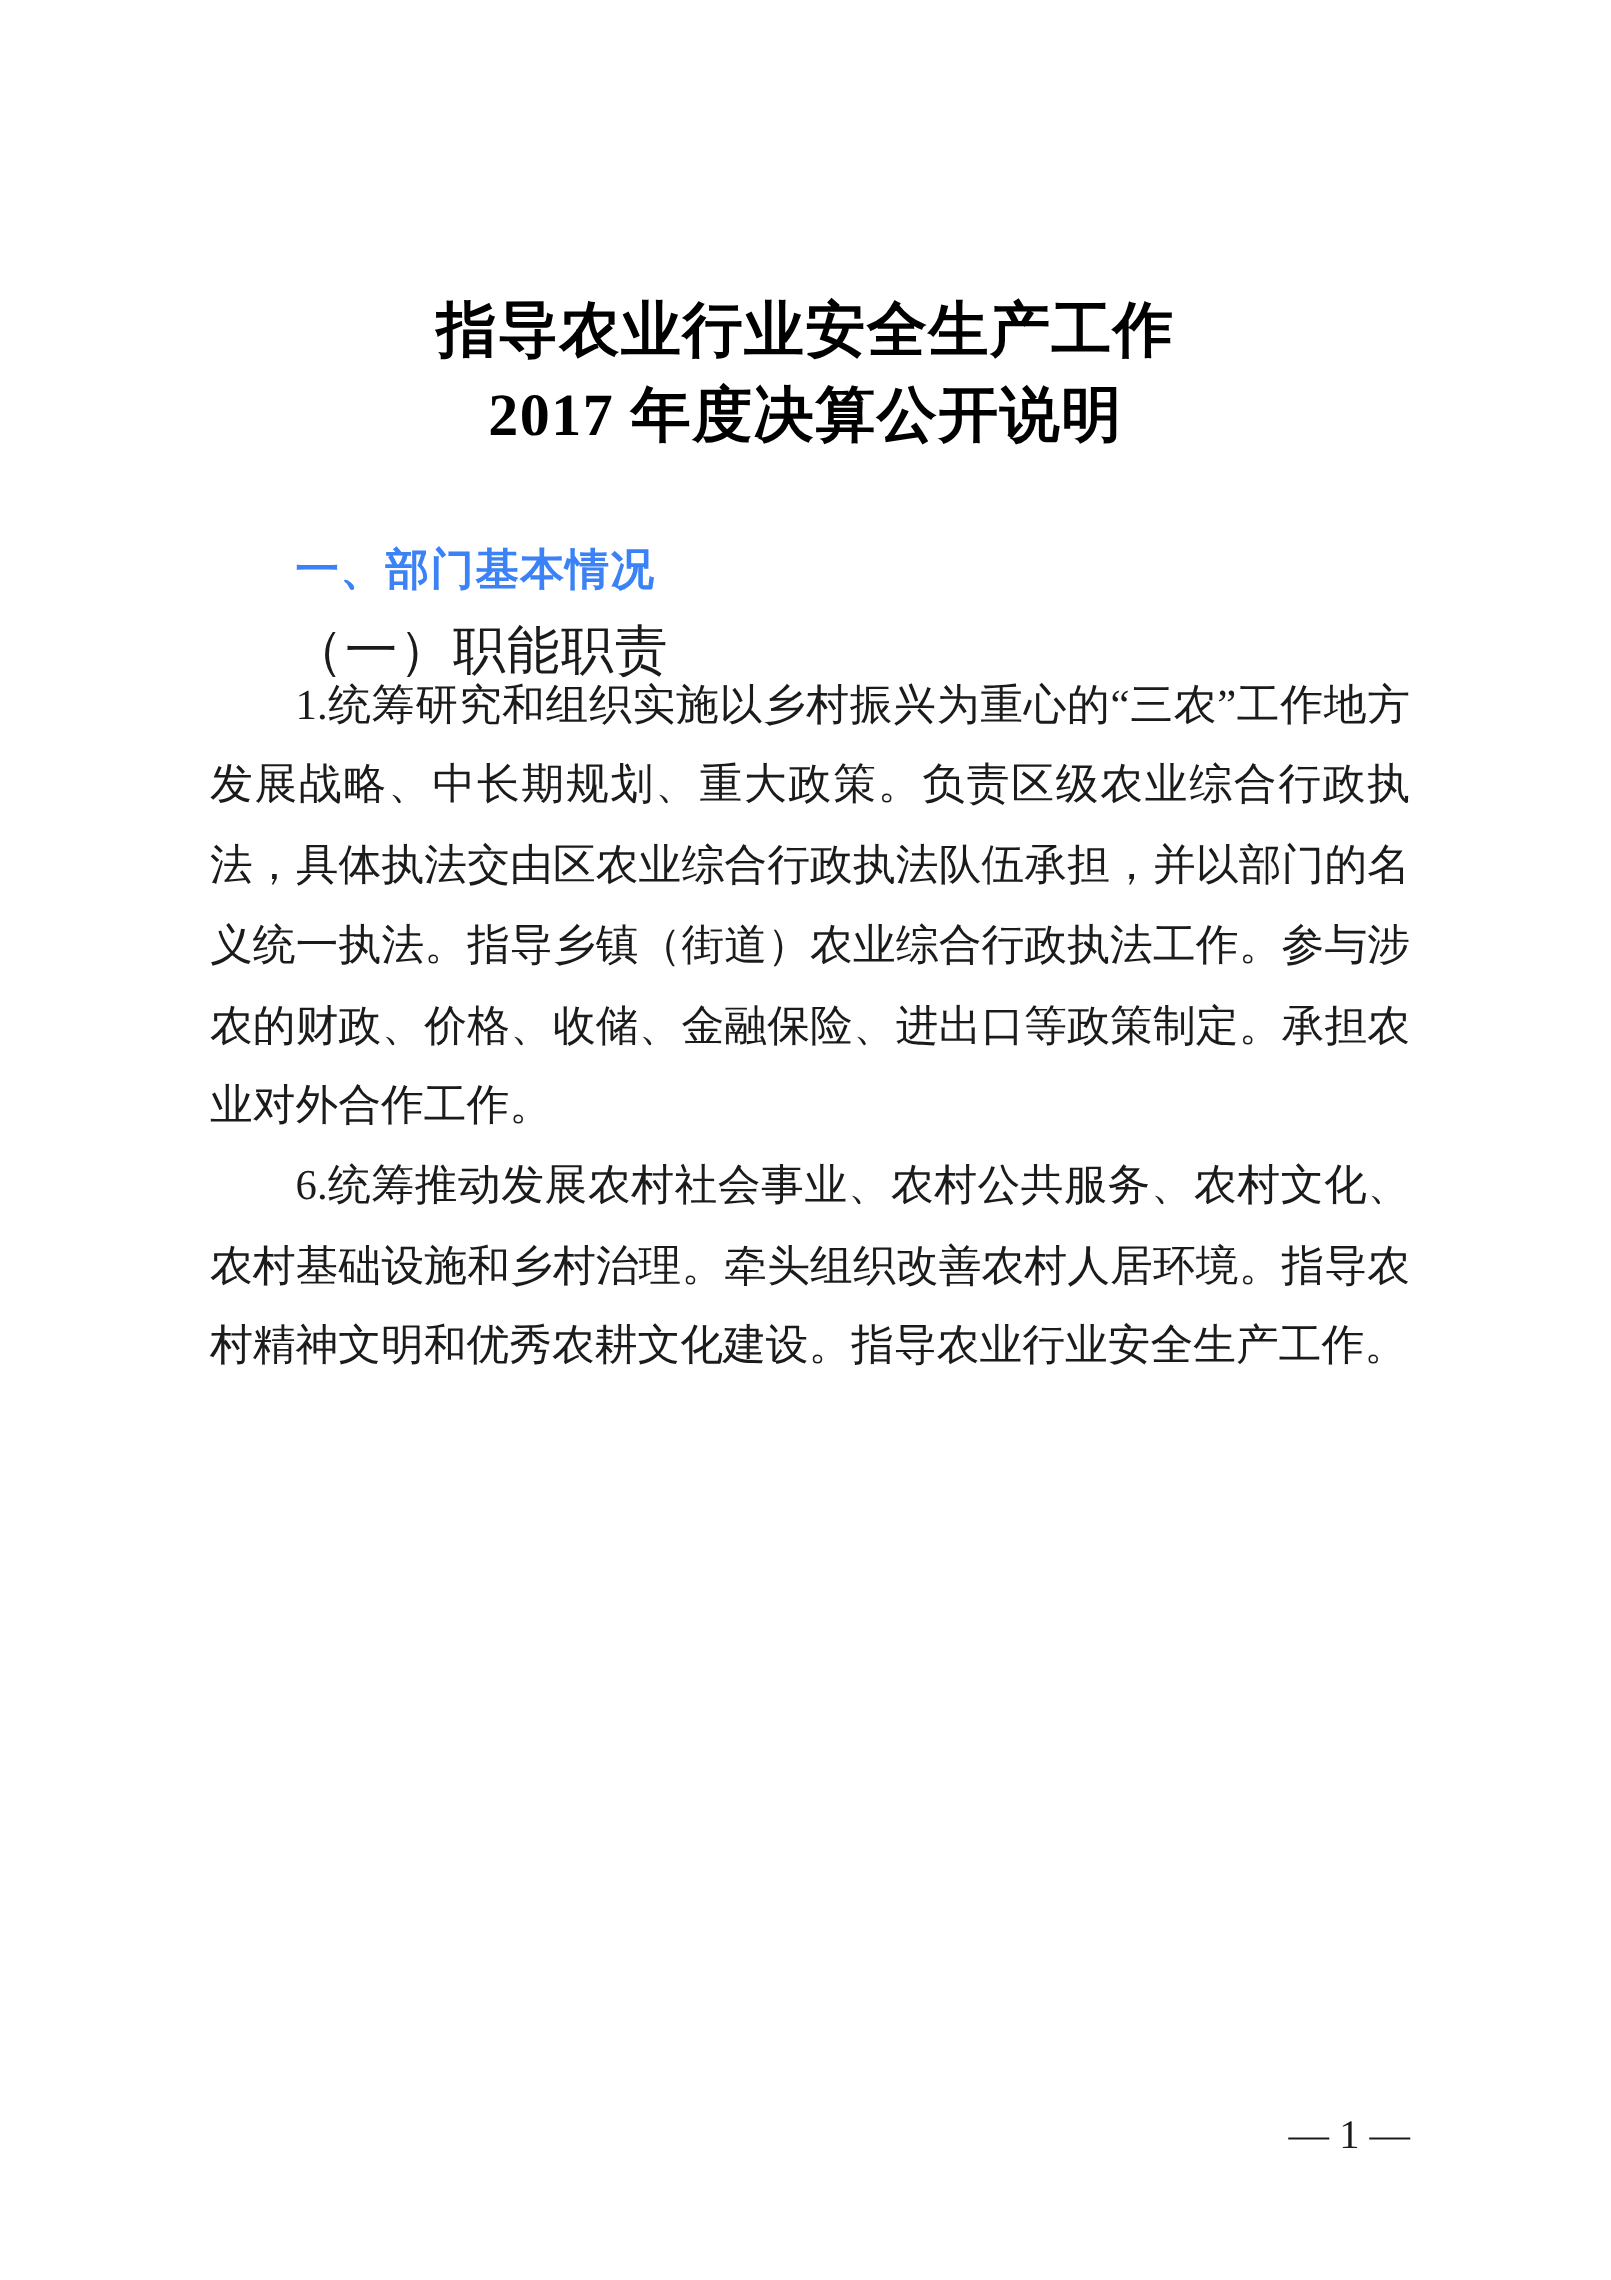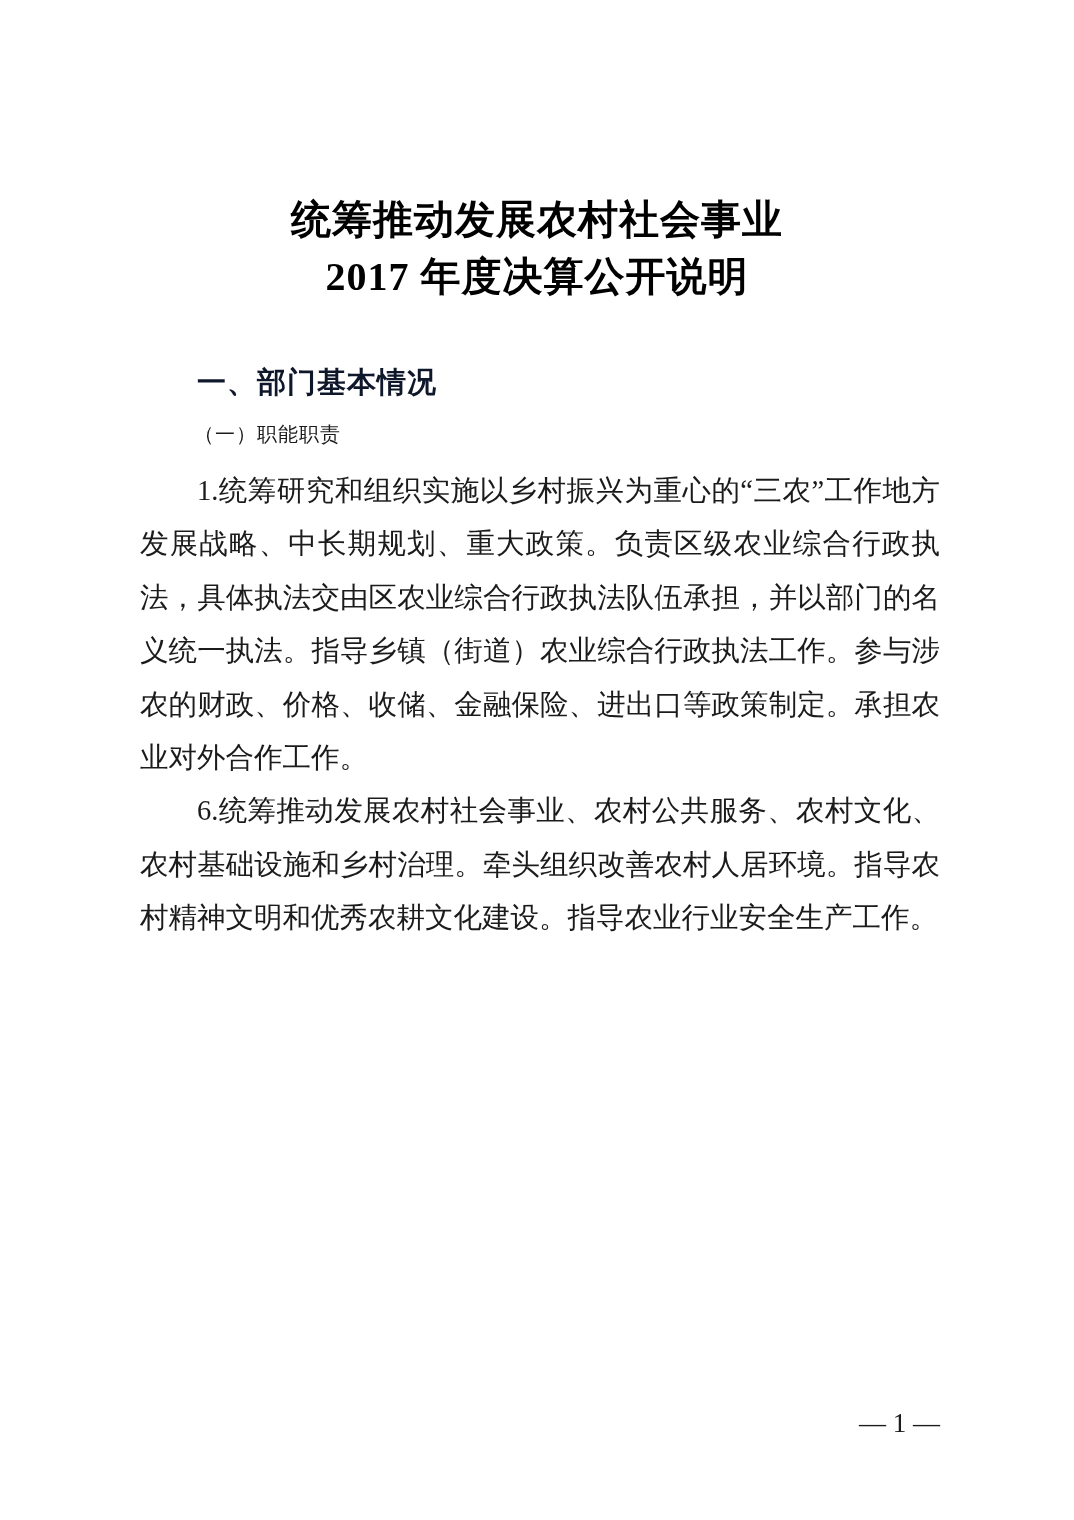--- a/index.html
+++ b/index.html
@@ -25,41 +25,41 @@
     font-weight: 700;
     font-size: 40px;
     line-height: 57px;
     color: #000000;
     letter-spacing: 1px;
   }
   .section-heading {
     position: absolute;
     top: 362px;
     left: 197px;
-    font-family: Liberation Sans, sans-serif;
+    font-family: Liberation Mono, monospace;
     font-weight: 700;
     font-size: 29px;
     line-height: 40px;
-    color: #0f172a;
+    color: #3b82f6;
     letter-spacing: 1px;
   }
   .sub-heading {
     position: absolute;
     top: 414px;
     left: 194px;
     font-family: "Liberation Serif", serif;
     font-weight: 400;
-    font-size: 20px;
+    font-size: 35px;
     line-height: 40px;
     color: #1b1b1b;
     letter-spacing: 1px;
   }
   .body-text {
     position: absolute;
-    top: 464px;
+    top: 444px;
     left: 140px;
     width: 800px;
     font-family: "Liberation Serif", serif;
     font-weight: 400;
     font-size: 28.5px;
     line-height: 53.4px;
     color: #1b1b1b;
     text-align: justify;
   }
   .body-text p {
@@ -77,21 +77,21 @@
     color: #1b1b1b;
     white-space: nowrap;
   }
 </style>
 </head>
 <body>
 
 <div class="page">
 
   <div class="title-block">
-    <div>统筹推动发展农村社会事业</div>
+    <div>指导农业行业安全生产工作</div>
     <div>2017 年度决算公开说明</div>
   </div>
 
   <div class="section-heading">一、部门基本情况</div>
 
   <div class="sub-heading">（一）职能职责</div>
 
   <div class="body-text">
     <p>1.统筹研究和组织实施以乡村振兴为重心的“三农”工作地方发展战略、中长期规划、重大政策。负责区级农业综合行政执法，具体执法交由区农业综合行政执法队伍承担，并以部门的名义统一执法。指导乡镇（街道）农业综合行政执法工作。参与涉农的财政、价格、收储、金融保险、进出口等政策制定。承担农业对外合作工作。</p>
     <p>6.统筹推动发展农村社会事业、农村公共服务、农村文化、农村基础设施和乡村治理。牵头组织改善农村人居环境。指导农村精神文明和优秀农耕文化建设。指导农业行业安全生产工作。</p>

